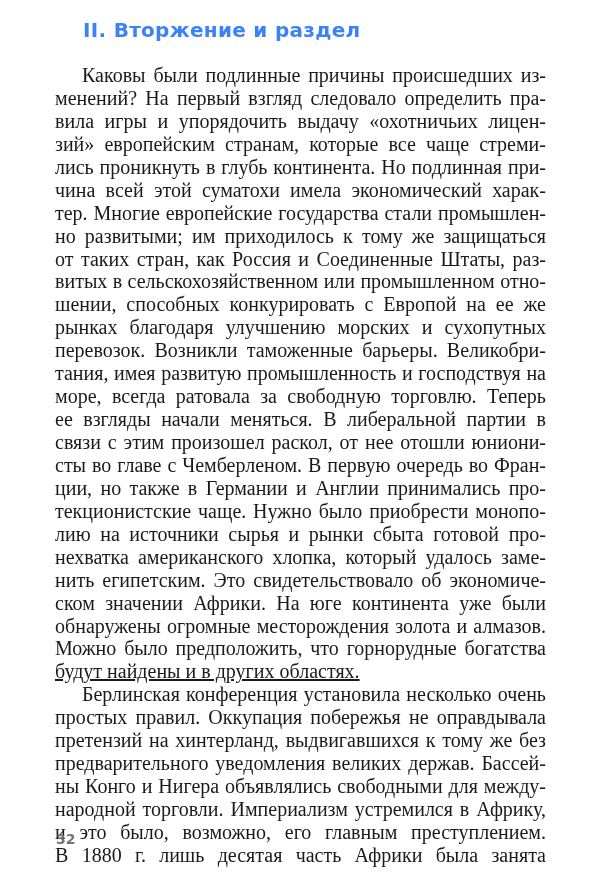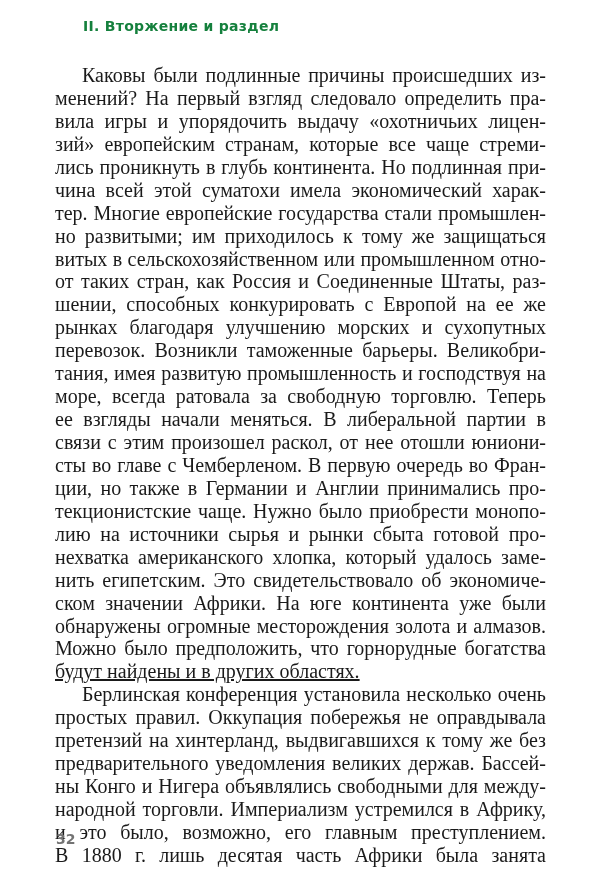--- a/index.html
+++ b/index.html
@@ -13,23 +13,23 @@
       position: relative;
       overflow: hidden;
       color: #1a1a1a;
     }
     .running-head {
       position: absolute;
       left: 83px;
       top: 18px;
       font-family: "DejaVu Sans", sans-serif;
       font-weight: bold;
-      font-size: 14px;
+      font-size: 20px;
       letter-spacing: 0.3px;
-      color: #15803d;
+      color: #3b82f6;
     }
     .body-text {
       position: absolute;
       left: 55px;
       top: 64px;
       width: 491px;
       font-family: "Liberation Serif", serif;
       font-size: 20px;
       line-height: 22.95px;
     }
@@ -66,22 +66,22 @@
 
   <div>
     <span class="line indent">Каковы были подлинные причины происшедших из-</span>
     <span class="line">менений? На первый взгляд следовало определить пра-</span>
     <span class="line">вила игры и упорядочить выдачу «охотничьих лицен-</span>
     <span class="line">зий» европейским странам, которые все чаще стреми-</span>
     <span class="line">лись проникнуть в глубь континента. Но подлинная при-</span>
     <span class="line">чина всей этой суматохи имела экономический харак-</span>
     <span class="line">тер. Многие европейские государства стали промышлен-</span>
     <span class="line">но развитыми; им приходилось к тому же защищаться</span>
+    <span class="line">от таких стран, как Россия и Соединенные Штаты, раз-</span>
     <span class="line">витых в сельскохозяйственном или промышленном отно-</span>
-    <span class="line">от таких стран, как Россия и Соединенные Штаты, раз-</span>
     <span class="line">шении, способных конкурировать с Европой на ее же</span>
     <span class="line">рынках благодаря улучшению морских и сухопутных</span>
     <span class="line">перевозок. Возникли таможенные барьеры. Великобри-</span>
     <span class="line">тания, имея развитую промышленность и господствуя на</span>
     <span class="line">море, всегда ратовала за свободную торговлю. Теперь</span>
     <span class="line">ее взгляды начали меняться. В либеральной партии в</span>
     <span class="line">связи с этим произошел раскол, от нее отошли юниони-</span>
     <span class="line">сты во главе с Чемберленом. В первую очередь во Фран-</span>
     <span class="line">ции, но также в Германии и Англии принимались про-</span>
     <span class="line">текционистские чаще. Нужно было приобрести монопо-</span>

